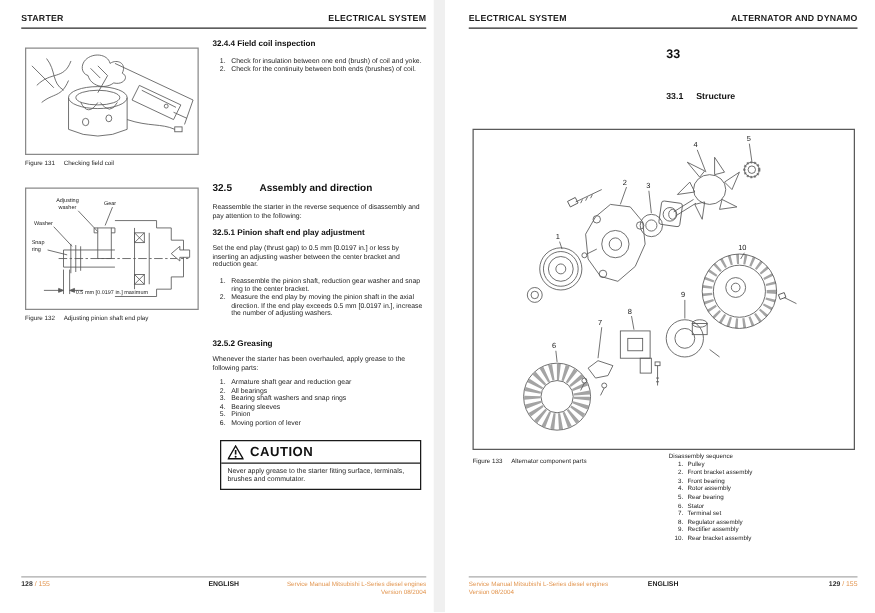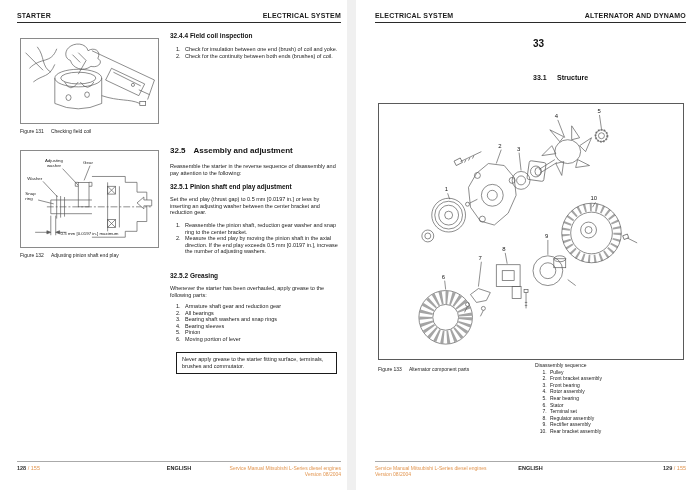--- a/index.html
+++ b/index.html
@@ -15,21 +15,21 @@
   #page-left .page-header { left:17px; width:324px; }
   #page-right .page-header { left:19px; width:311px; }
 
   .figbox { position:absolute; border:1px solid #8a8a8a; background:#fff; }
   .figcap { position:absolute; font-size:5px; color:#222; white-space:nowrap; }
   .figcap .cap-label { margin-right:7px; }
 
   .txt { position:absolute; left:170px; width:171px; font-size:5.5px; line-height:6.6px; color:#222; }
   .h-sub { font-size:6.5px; font-weight:bold; color:#111; }
   .h-main { font-size:8px; font-weight:bold; color:#111; }
-  .h-main .sec-num { margin-right:8px; }
+  .h-main .sec-num { margin-right:22px; }
   ol.num { margin:0; padding-left:12px; }
   ol.num li { padding-left:3px; margin:0; }
 
   .caution-box { position:absolute; left:176px; top:352px; width:161px; border:1.5px solid #1a1a1a; background:#fff; }
   .caution-head { display:flex; align-items:center; gap:5px; padding:3px 5px 2px 5px; border-bottom:1px solid #1a1a1a; }
   .caution-title { font-size:10.5px; font-weight:bold; letter-spacing:.4px; color:#111; }
   .caution-body { padding:3px 5px 4px 5px; font-size:5.5px; line-height:6.6px; }
 
   .footer-rule { position:absolute; top:461px; border-top:1px solid #aaa; }
   #page-left .footer-rule { left:17px; width:324px; }
@@ -150,21 +150,21 @@
       <span>32.4.4</span>&nbsp;<span>Field coil inspection</span>
     </div>
     <div class="txt" style="top:46px;">
       <ol class="num">
           <li>Check for insulation between one end (brush) of coil and yoke.</li>
           <li>Check for the continuity between both ends (brushes) of coil.</li>
         </ol>
     </div>
 
     <div class="txt h-main" style="top:148px;">
-      <span class="sec-num">32.5</span><span>Assembly and adjustment</span>
+      <span class="sec-num">32.5</span><span>Assembly and direction</span>
     </div>
     <div class="txt" style="top:163px;">Reassemble the starter in the reverse sequence of disassembly and pay attention to the following:</div>
 
     <div class="txt h-sub" style="top:184px;">
       <span>32.5.1</span>&nbsp;<span>Pinion shaft end play adjustment</span>
     </div>
     <div class="txt" style="top:196px;">Set the end play (thrust gap) to 0.5 mm [0.0197 in.] or less by inserting an adjusting washer between the center bracket and reduction gear.</div>
     <div class="txt" style="top:222px;">
       <ol class="num">
           <li>Reassemble the pinion shaft, reduction gear washer and snap ring to the center bracket.</li>
@@ -181,20 +181,28 @@
           <li>Armature shaft gear and reduction gear</li>
           <li>All bearings</li>
           <li>Bearing shaft washers and snap rings</li>
           <li>Bearing sleeves</li>
           <li>Pinion</li>
           <li>Moving portion of lever</li>
         </ol>
     </div>
 
     <div class="caution-box">
+      <div class="caution-head">
+        <svg width="13" height="12" viewBox="0 0 13 12">
+          <polygon points="6.5,0.8 12.4,11 0.6,11" fill="none" stroke="#111" stroke-width="1.1"></polygon>
+          <line x1="6.5" y1="4" x2="6.5" y2="7.6" stroke="#111" stroke-width="1.3"></line>
+          <circle cx="6.5" cy="9.3" r="0.8" fill="#111"></circle>
+        </svg>
+        <span class="caution-title">CAUTION</span>
+      </div>
       <div class="caution-body">Never apply grease to the starter fitting surface, terminals, brushes and commutator.</div>
     </div>
 
     <div class="footer-rule"></div>
     <div class="footer-item" style="left:17px;">
       <span class="f-page">128</span>
       <span class="f-total">/ 155</span>
     </div>
     <div class="footer-item f-lang" style="left:17px; width:324px;">ENGLISH</div>
     <div class="footer-item f-src" style="left:17px; width:324px; text-align:right;">

